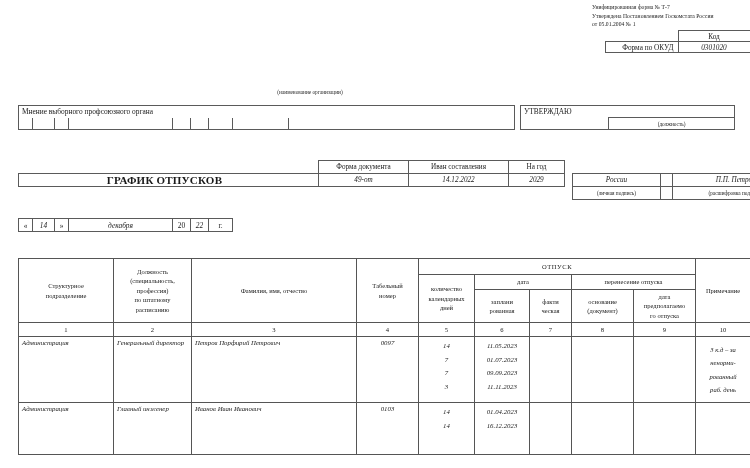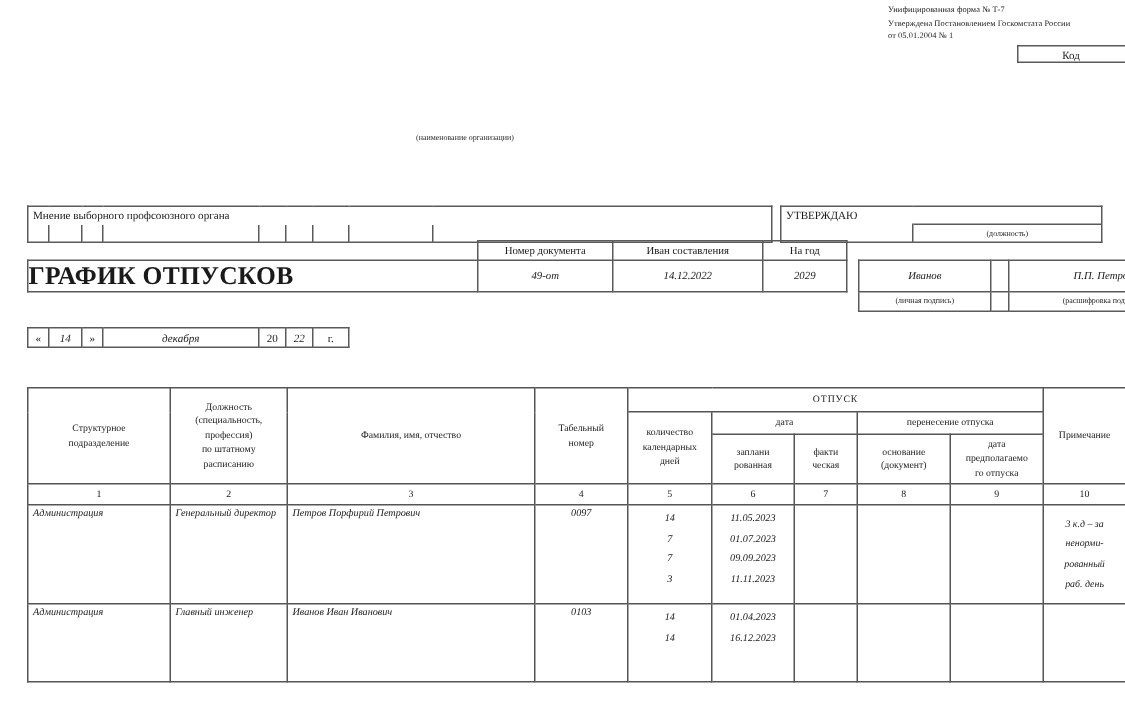--- a/index.html
+++ b/index.html
@@ -59,38 +59,37 @@
     text-align: center;
     color: #2a2a2a;
   }
 
   
   .midblock {
     position: absolute;
     left: 18px; top: 105px;
     width: 732px;
     font-size: 7.4px;
-    margin-top: 32px;
   }
   .midblock td { height: 11px; }
   .pad2 { padding-left: 3px !important; }
   .tiny { font-size: 5.3px; text-align: center; }
 
   
   .titleblock {
     position: absolute;
     left: 18px; top: 160px;
     width: 732px;
     font-size: 7.2px;
   }
   .titleblock td { height: 12px; }
   .doctitle {
-    text-align: left;
+    text-align: center;
     font-weight: bold;
-    font-size: 17px;
+    font-size: 11px;
     padding-right: 8px !important;
     letter-spacing: 0.2px;
   }
 
   
   .dateblock {
     position: absolute;
     left: 18px; top: 218px;
     font-size: 7.4px;
   }
@@ -138,20 +137,25 @@
     <colgroup>
       <col style="width:587px">
       <col style="width:73px">
       <col style="width:72px">
     </colgroup>
     <tbody>
         <tr>
       <td style="border:none"></td>
       <td style="border:none"></td>
       <td class="codehead">Код</td>
+    </tr>
+    <tr>
+      <td style="border:none"></td>
+      <td class="lbl">Форма по ОКУД</td>
+      <td class="val">0301020</td>
     </tr>
   </tbody>
     </table>
   <div class="caption" style="left:180px; top:89px; width:260px;">(наименование организации)</div>
 
   <table class="tbl midblock">
     <colgroup>
       <col style="width:14px">
         <col style="width:22px">
         <col style="width:14px">
@@ -199,36 +203,36 @@
       <col style="width:56px">
         <col style="width:8px">
       <col style="width:88px">
         <col style="width:12px">
         <col style="width:126px">
 
     </colgroup>
     <tbody>
         <tr>
       <td style="border:none"></td>
-      <td class="ctr">Номер документа</td>
+      <td class="ctr">Форма документа</td>
       <td class="ctr">Иван составления</td>
       <td class="ctr">На год</td>
       <td style="border:none"></td>
       <td style="border:none"></td>
       <td style="border:none"></td>
       <td style="border:none"></td>
 
     </tr>
     <tr>
       <td class="doctitle">ГРАФИК ОТПУСКОВ</td>
       <td class="ctr it">49-от</td>
       <td class="ctr it">14.12.2022</td>
       <td class="ctr it">2029</td>
       <td style="border:none"></td>
-      <td class="ctr it">Иванов</td>
+      <td class="ctr it">России</td>
       <td></td>
       <td class="ctr it">П.П. Петров</td>
 
     </tr>
     <tr>
       <td style="border:none"></td>
       <td style="border:none"></td>
       <td style="border:none"></td>
       <td style="border:none"></td>
       <td style="border:none"></td>

